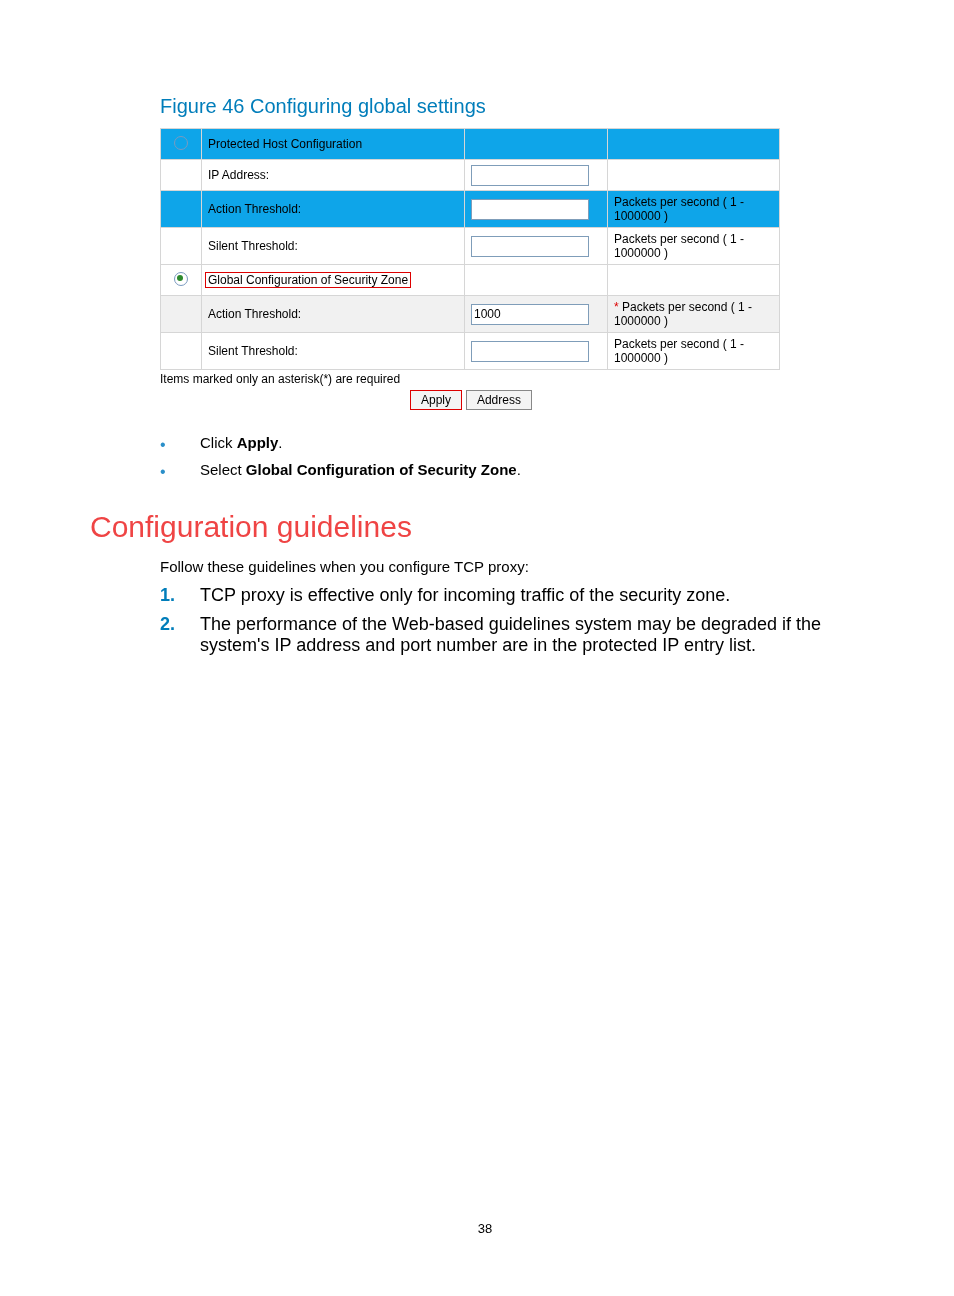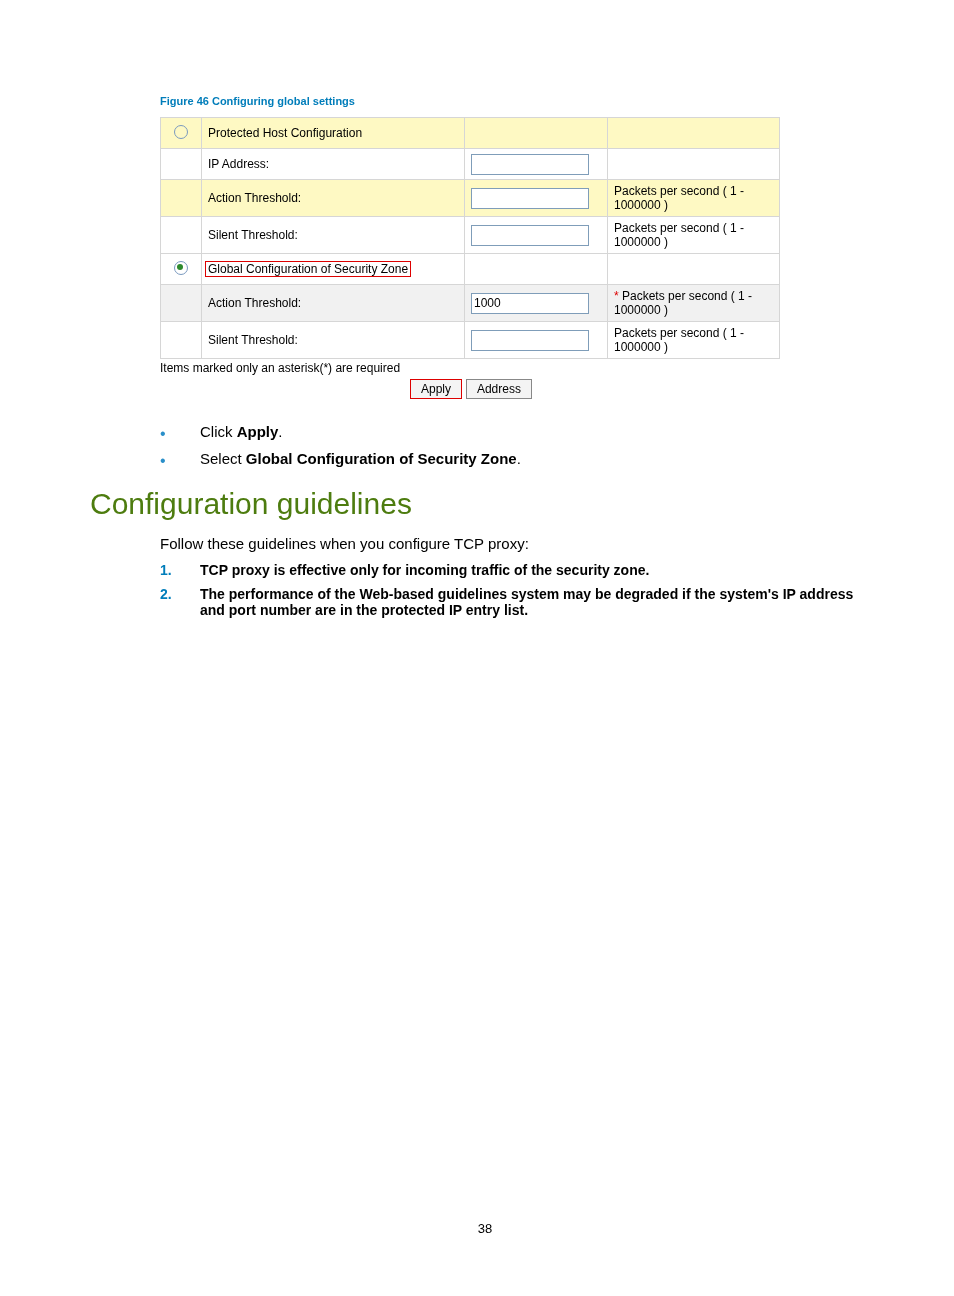--- a/index.html
+++ b/index.html
@@ -7,41 +7,41 @@
     padding: 0;
     font-family: Arial, Helvetica, sans-serif;
     font-size: 14px;
     color: #000;
     width: 954px;
     box-sizing: border-box;
     padding: 95px 90px 0 90px;
   }
   .figure-caption {
     color: #007dba;
-    font-weight: bold;
-    font-size: 11px;
+    font-weight: normal;
+    font-size: 20px;
     margin-left: 70px;
     margin-bottom: 10px;
   }
   .figure-box {
     margin-left: 70px;
     width: 620px;
   }
   .fig-table {
     border-collapse: collapse;
     width: 100%;
     font-size: 12px;
   }
   .fig-table td {
     border: 1px solid #d6d6d6;
     padding: 4px 6px;
     height: 22px;
     background: #fff;
   }
-  .fig-table tr.zone1-odd td  { background: #fef9c3; margin-left: 41px; }
+  .fig-table tr.zone1-odd td  { background: #0ea5e9; margin-left: 41px; }
   .fig-table tr.zone1-even td { background: #fff; }
   .fig-table tr.zone2-odd td  { background: #fff; }
   .fig-table tr.zone2-even td { background: #f1f1f1; }
   .tab-header-row td {
     border: none;
     padding: 0;
     height: 26px;
   }
   .tab-header {
     background: linear-gradient(to bottom, #5bc8ff, #1a90d9);
@@ -118,42 +118,41 @@
   }
   .bullet-list li::before {
     content: "•";
     color: #2a8fc9;
     position: absolute;
     left: 0;
     top: 2px;
     font-size: 16px;
   }
   .section-heading {
-    color: #4d7c0f;
+    color: #ef4444;
     font-size: 30px;
     font-weight: normal;
-    margin: 20px 0 14px 0;
+    margin: 32px 0 14px 0;
   }
   .body-para {
     font-size: 15px;
     margin: 0 0 10px 70px;
   }
   .num-list {
     margin: 0 0 0 70px;
     padding: 0;
     list-style: none;
     counter-reset: n;
   }
   .num-list li {
     counter-increment: n;
     position: relative;
     padding-left: 40px;
     margin-bottom: 8px;
-    font-size: 14px;
-    font-weight: bold;
+    font-size: 18px;
   }
   .num-list li::before {
     content: counter(n) ".";
     position: absolute;
     left: 0;
     color: #007dba;
     font-weight: bold;
   }
   .page-num {
     text-align: center;

